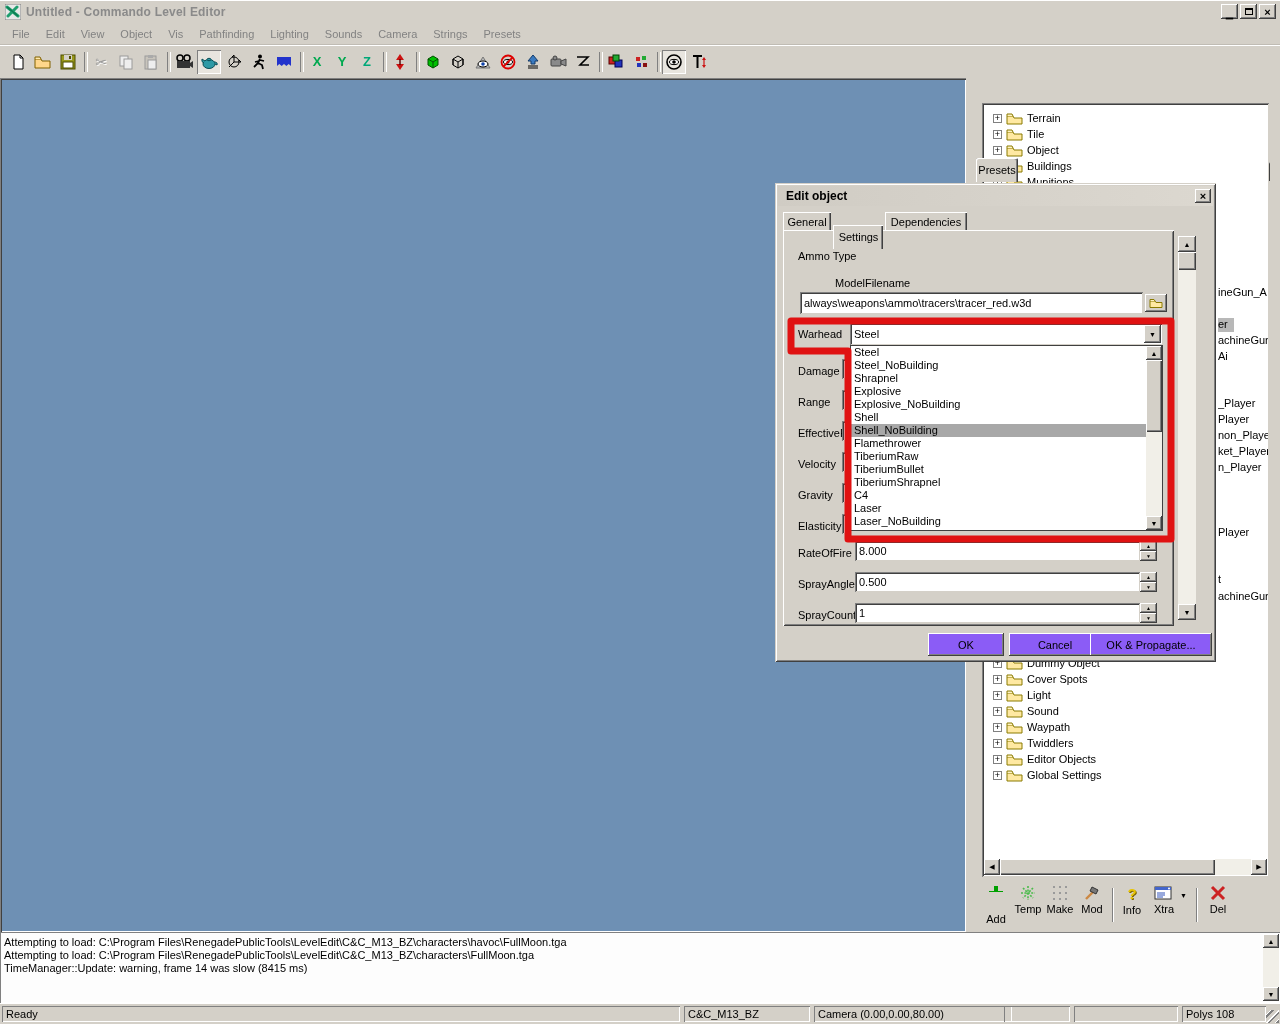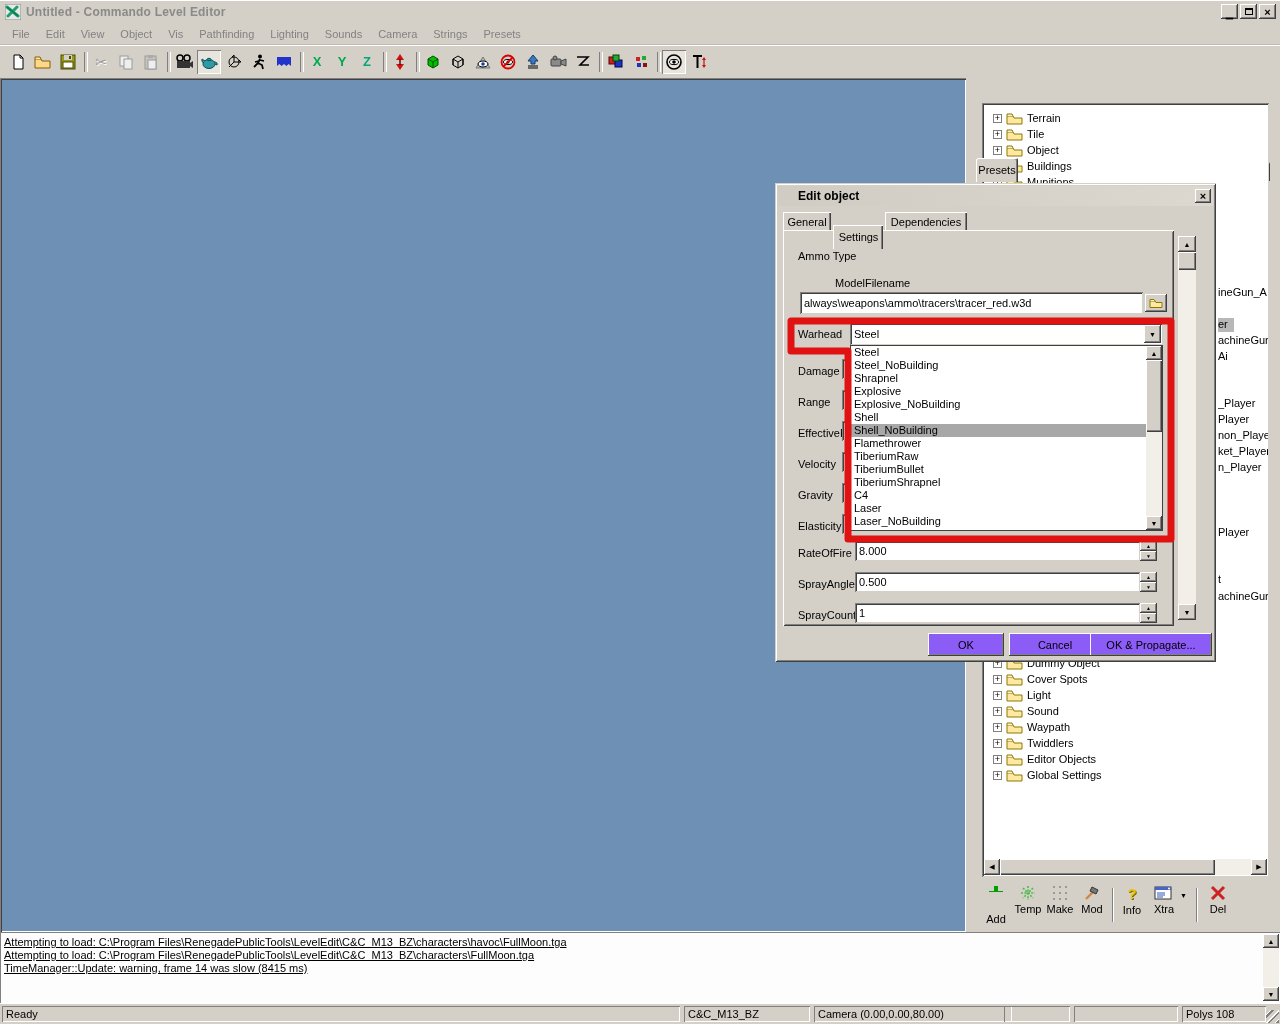--- a/index.html
+++ b/index.html
@@ -50,21 +50,21 @@
   .fragment.sel { background:#b8b8b8; width:16px; }
   .hscroll { position:absolute; left:984px; top:859px; width:283px; height:16px; background:#f1efe8; display:flex; }
   .sbarrow { width:16px; height:16px; display:flex; align-items:center; justify-content:center; font-size:7px; color:#000; flex:0 0 16px; }
   .panel-btn { position:absolute; top:885px; width:32px; height:40px; display:flex; flex-direction:column; align-items:center; gap:2px; }
   .panel-btn .lbl { font-size:11px; }
   .vgroove { position:absolute; top:888px; width:2px; height:34px; border-left:1px solid #808080; border-right:1px solid #fff; }
 
   
   .dialog { left:775px; top:183px; width:441px; height:479px; background:#d4d0c8; z-index:50;
     box-shadow: inset 1px 1px 0 #d4d0c8, inset -1px -1px 0 #404040, inset 2px 2px 0 #ffffff, inset -2px -2px 0 #808080; }
-  .dlg-title { position:absolute; left:3px; top:3px; right:3px; height:20px; background:linear-gradient(90deg,#d0ccc4,#dcd8d0); display:flex; align-items:center; padding-left:20px; }
+  .dlg-title { position:absolute; left:3px; top:3px; right:3px; height:20px; background:linear-gradient(90deg,#d0ccc4,#dcd8d0); display:flex; align-items:center; padding-left:8px; }
   .dlg-title-text { font-weight:bold; font-size:12px; }
   .dtab { position:absolute; height:19px; top:29px; background:#d4d0c8; display:flex; align-items:center; justify-content:center; padding:0 7px;
     box-shadow: inset 1px 1px 0 #ffffff, inset -1px 0 0 #404040, inset -2px 1px 0 #808080; }
   .dtab.active { top:42px; height:24px; z-index:6;padding-left:8px; }
   .dlg-page { position:absolute; left:8px; top:47px; width:391px; height:396px;
     box-shadow: inset 1px 1px 0 #ffffff, inset -1px -1px 0 #404040, inset 2px 2px 0 #d4d0c8, inset -2px -2px 0 #808080; }
   .field-label { position:absolute; white-space:nowrap; overflow:hidden; }
   .edit { position:absolute; background:#fff; box-shadow: inset 1px 1px 0 #808080, inset -1px -1px 0 #d4d0c8, inset 2px 2px 0 #404040, inset -2px -2px 0 #ffffff; display:flex; align-items:center; padding-left:4px; }
   .combo-arrow { position:absolute; right:2px; top:2px; bottom:2px; width:17px; display:flex; align-items:center; justify-content:center; font-size:7px; }
   .spin { position:absolute; width:17px; display:flex; flex-direction:column; }
@@ -72,21 +72,21 @@
   .dd-list { position:absolute; left:75px; top:162px; width:313px; height:186px; background:#fff; border:1px solid #404040; z-index:55; }
   .dd-item { height:13px; line-height:13px; padding-left:3px; white-space:nowrap; overflow:hidden; margin-right:16px; }
   .dd-item.sel { background:#a8a8a8; }
   .vscroll { background:#f1efe8; display:flex; flex-direction:column; }
   .sb-thumb { background:#d4d0c8; box-shadow: inset 1px 1px 0 #fff, inset -1px -1px 0 #404040, inset -2px -2px 0 #808080; }
   .dlg-btn { position:absolute; top:450px; height:23px; display:flex; align-items:center; justify-content:center; }
 
   
   .logarea { left:0; top:932px; width:1280px; height:71px; background:#fdfdfd;
     box-shadow: inset 1px 1px 0 #808080, inset -1px -1px 0 #fff; padding:4px 0 0 4px; }
-  .logline { height:13px; white-space:nowrap;text-decoration:underline; }
+  .logline { height:13px; white-space:nowrap; }
   .statusbar { left:0; top:1003px; width:1280px; height:21px; background:#d4d0c8; box-shadow: inset 0 1px 0 #fff; }
   .spanel { position:absolute; top:3px; height:16px; box-shadow: inset 1px 1px 0 #808080, inset -1px -1px 0 #fff; display:flex; align-items:center; padding-left:4px; white-space:nowrap; overflow:hidden; }
   .grip { position:absolute; right:1px; bottom:1px; width:13px; height:13px;
     background: repeating-linear-gradient(135deg, transparent 0 3px, #fff 3px 4px, #808080 4px 6px); }
 
   .annotation-svg { left:0; top:0; width:1280px; height:1024px; z-index:70; pointer-events:none; }
 </style>
 </head>
 <body>
 

